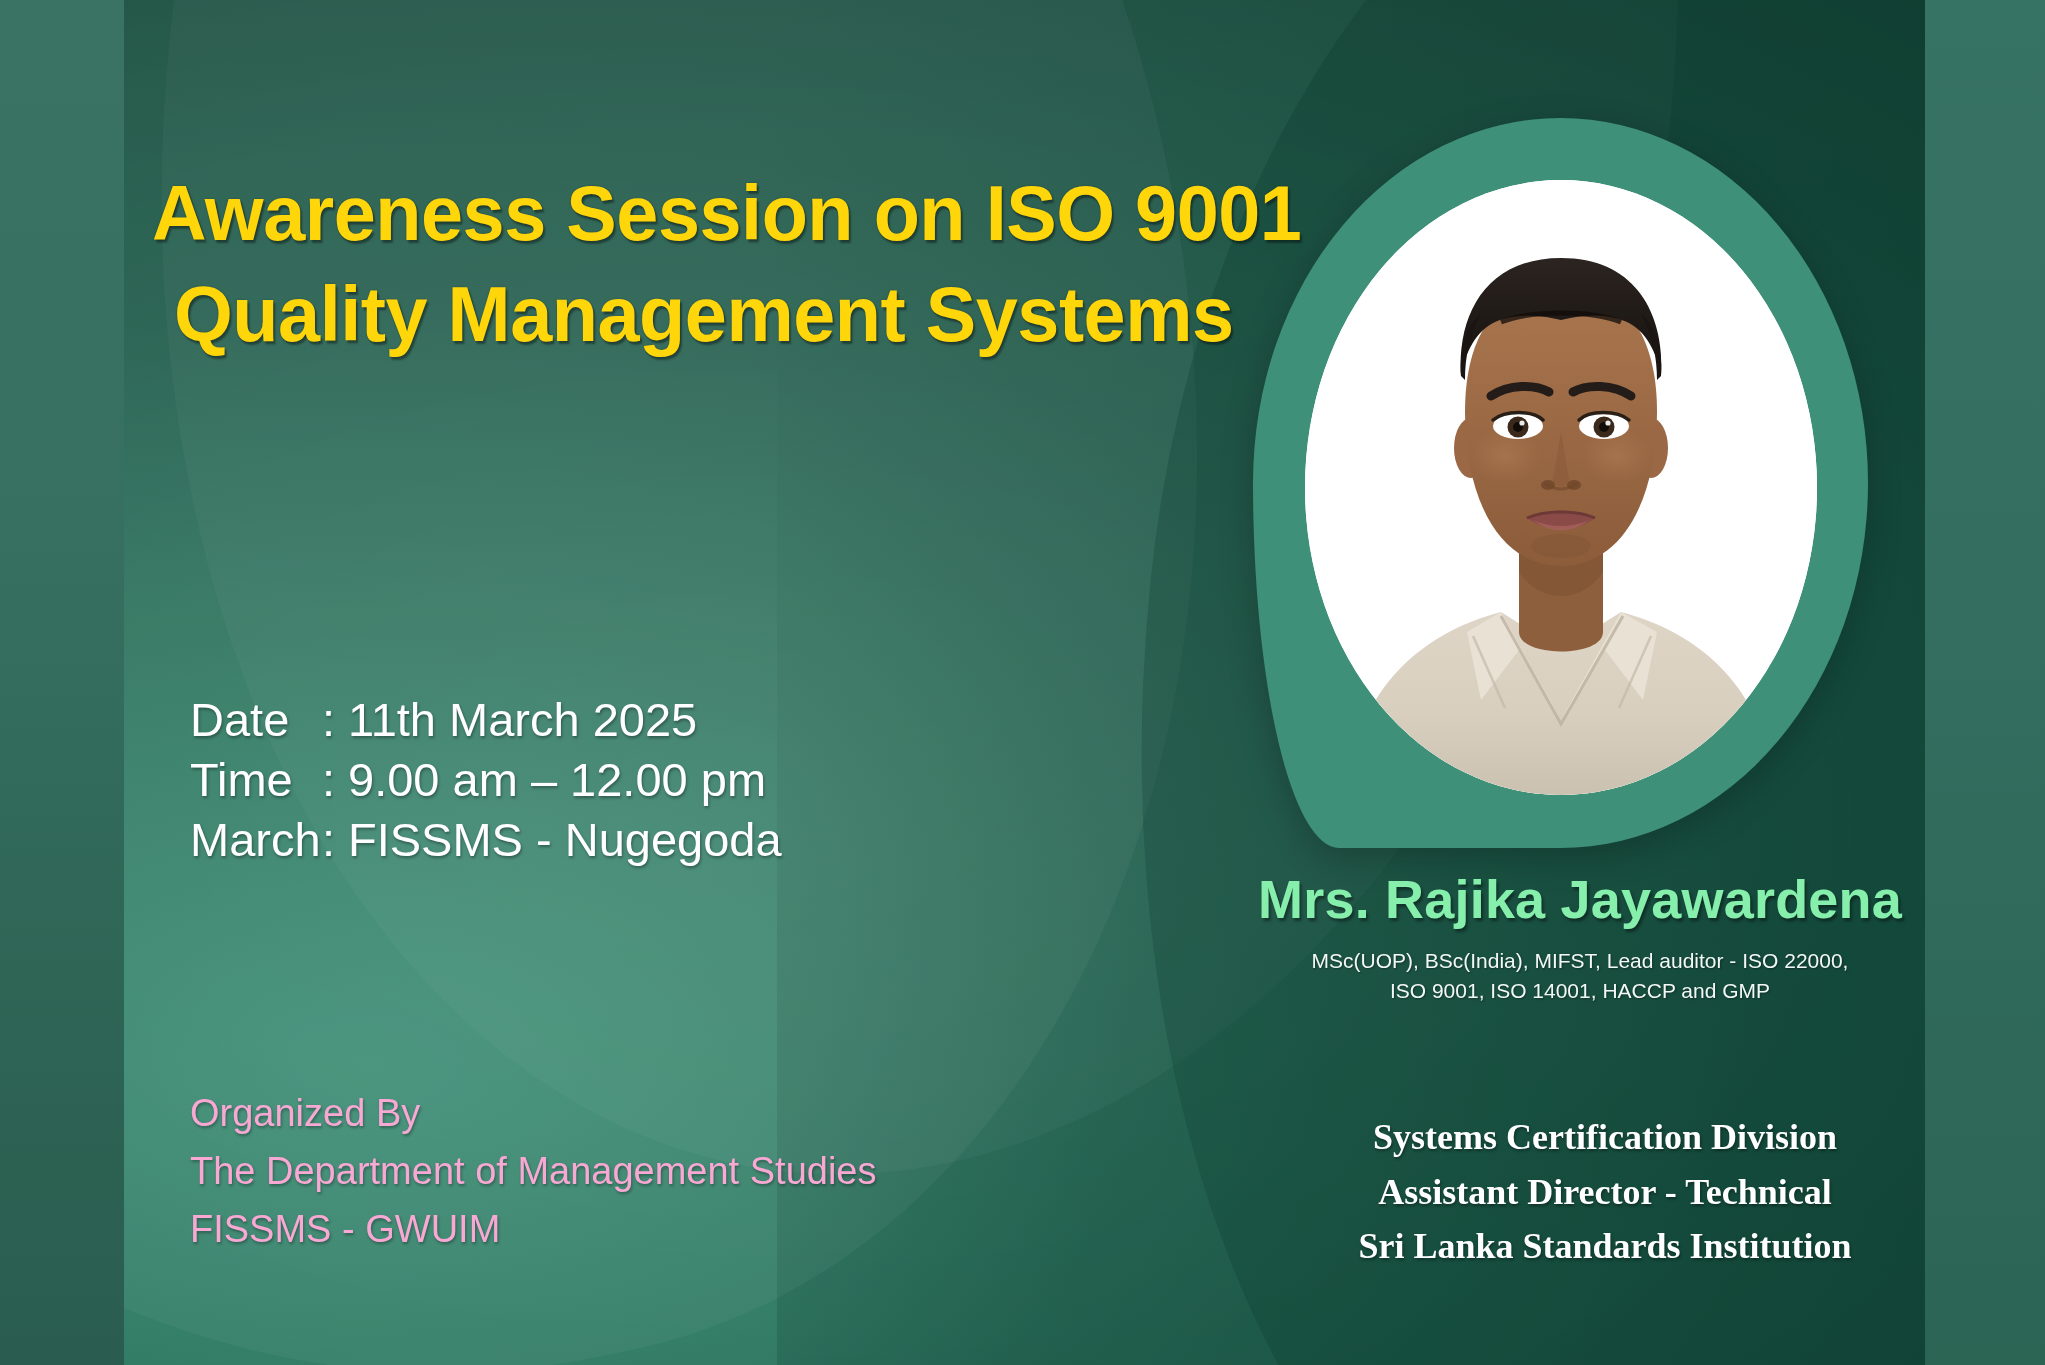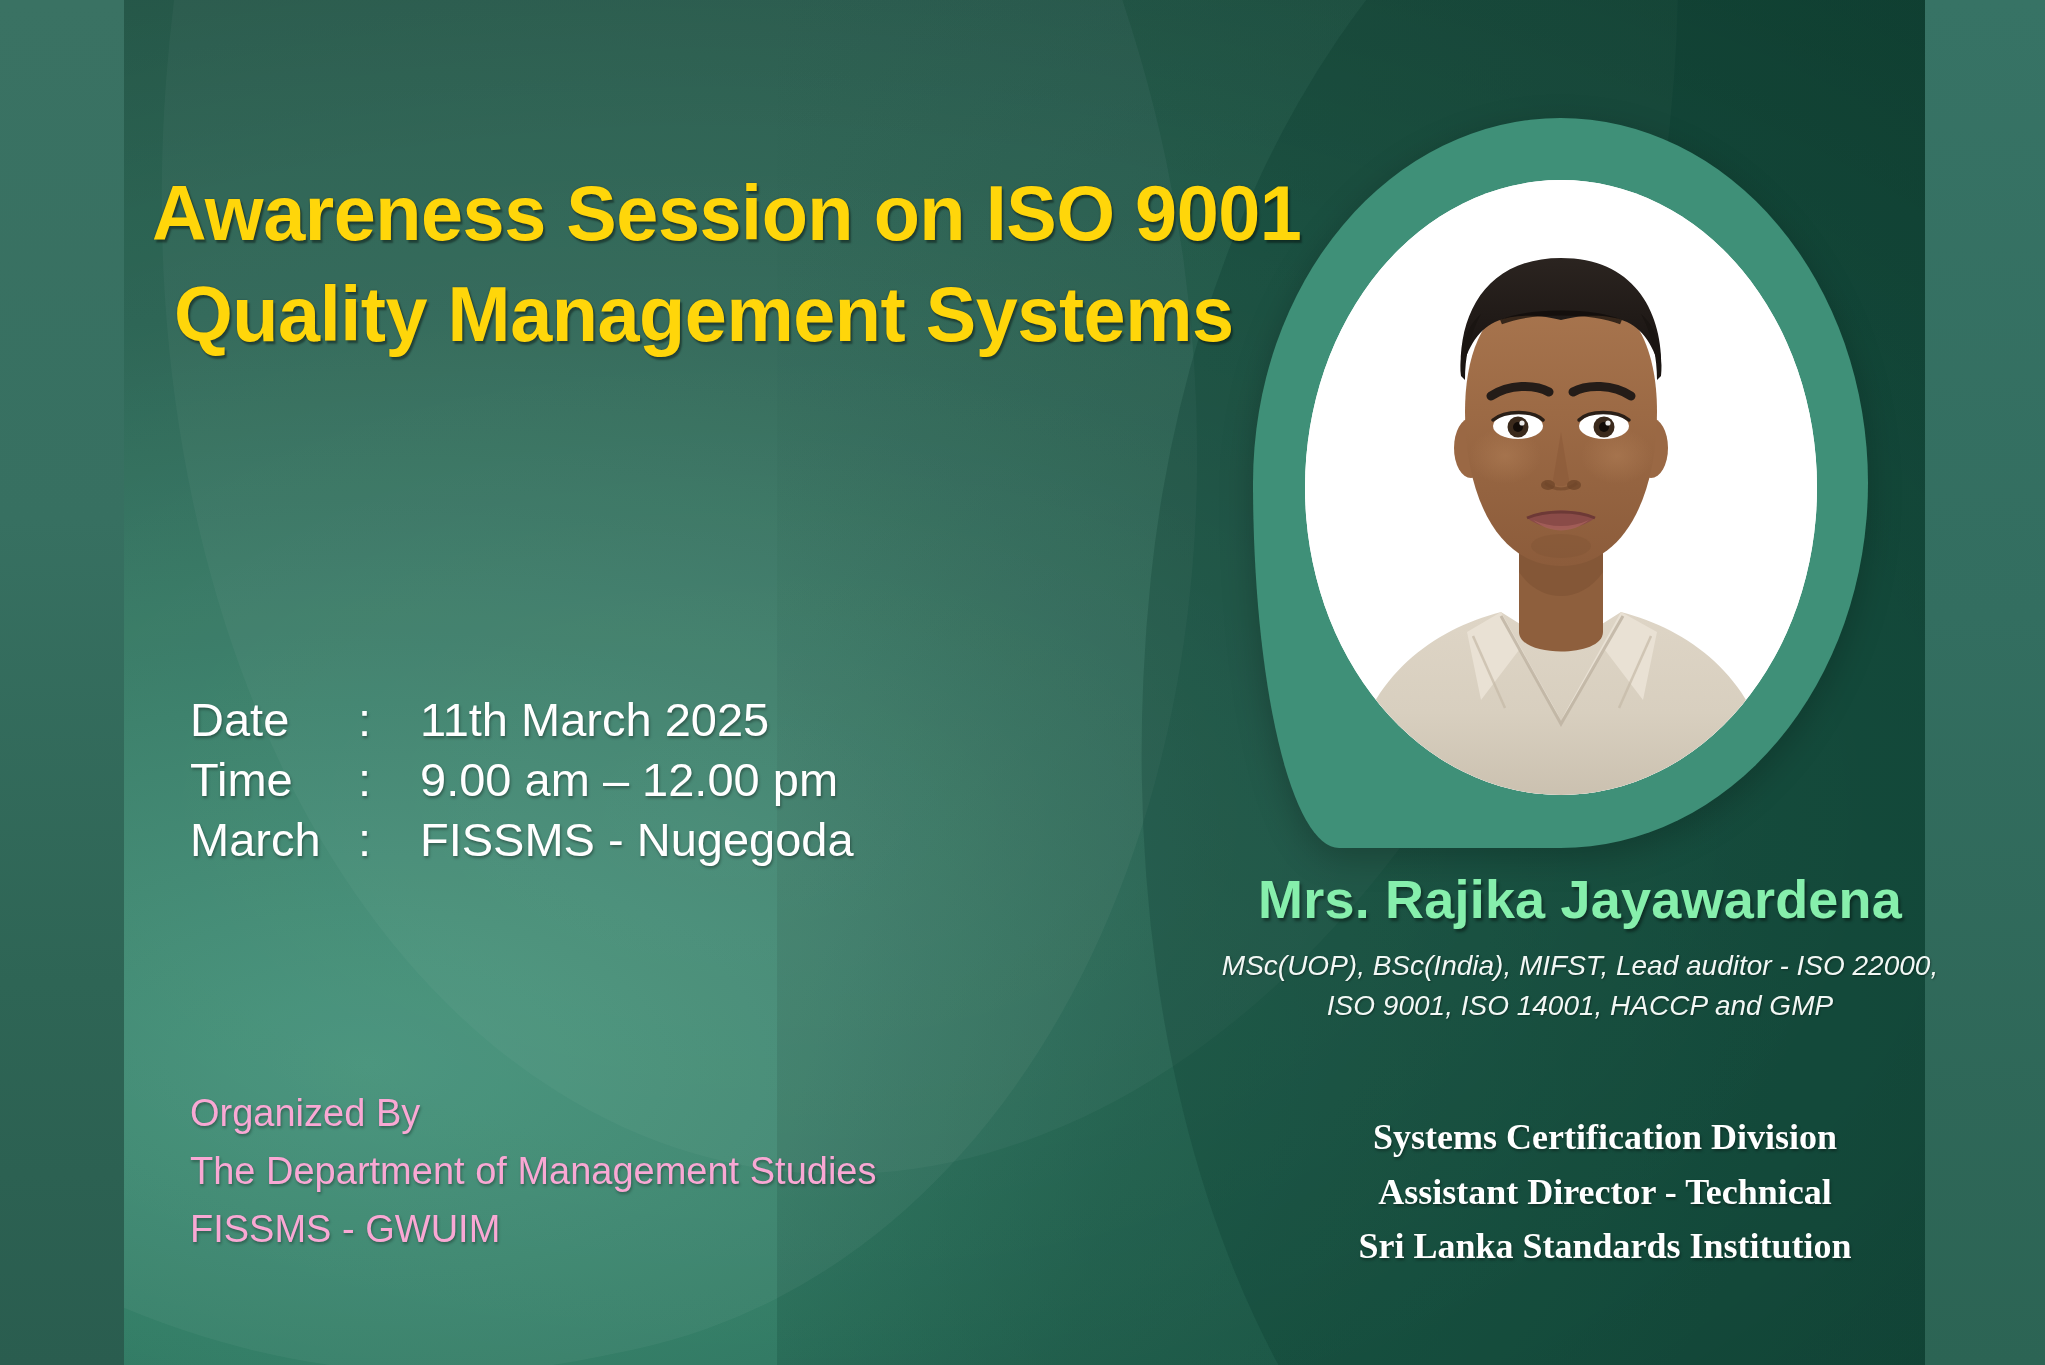--- a/index.html
+++ b/index.html
@@ -108,21 +108,20 @@
     color: #ffffff;
   }
   .detail-row {
     display: flex;
     align-items: flex-start;
     font-size: 47px;
     line-height: 1.28;
     font-weight: 400;
     text-shadow: 1px 2px 3px rgba(0,0,0,0.35);
     white-space: nowrap;
-    gap: 36px;
   }
   .detail-label { display: inline-block; width: 132px; }
   .detail-colon { display: inline-block; width: 26px; }
   .detail-value { display: inline-block; }
 
   
   .organizer {
     position: absolute;
     left: 190px;
     top: 1085px;
@@ -175,25 +174,24 @@
     color: #86efac;
     font-size: 54px;
     font-weight: 700;
     letter-spacing: 0.2px;
     text-shadow: 2px 3px 3px rgba(0,0,0,0.40);
     white-space: nowrap;
   }
   .speaker-creds {
     margin-top: 16px;
     color: #f2f8f5;
-    font-size: 28px;
+    font-size: 21px;
     line-height: 1.42;
     font-weight: 400;
     text-shadow: 1px 1px 2px rgba(0,0,0,0.35);
-    font-style: italic;
   }
 
   
   .designation {
     position: absolute;
     left: 1255px;
     top: 1110px;
     width: 700px;
     text-align: center;
     font-family: "Liberation Serif", "DejaVu Serif", serif;

